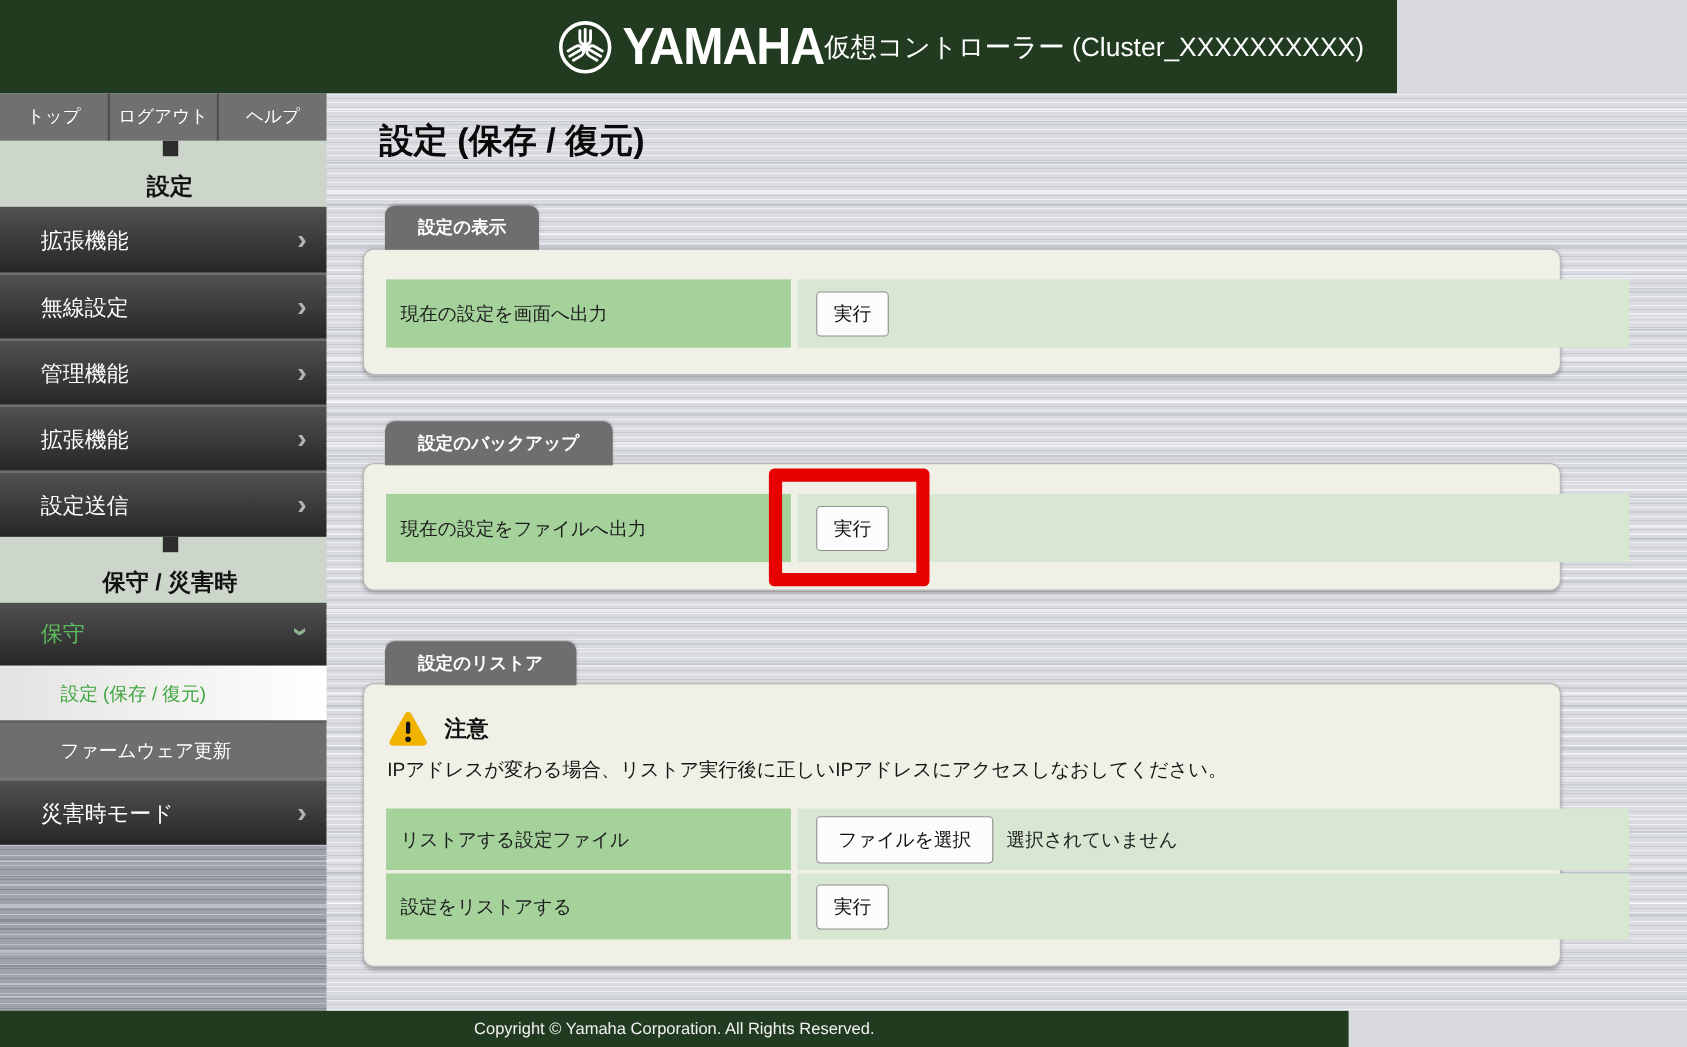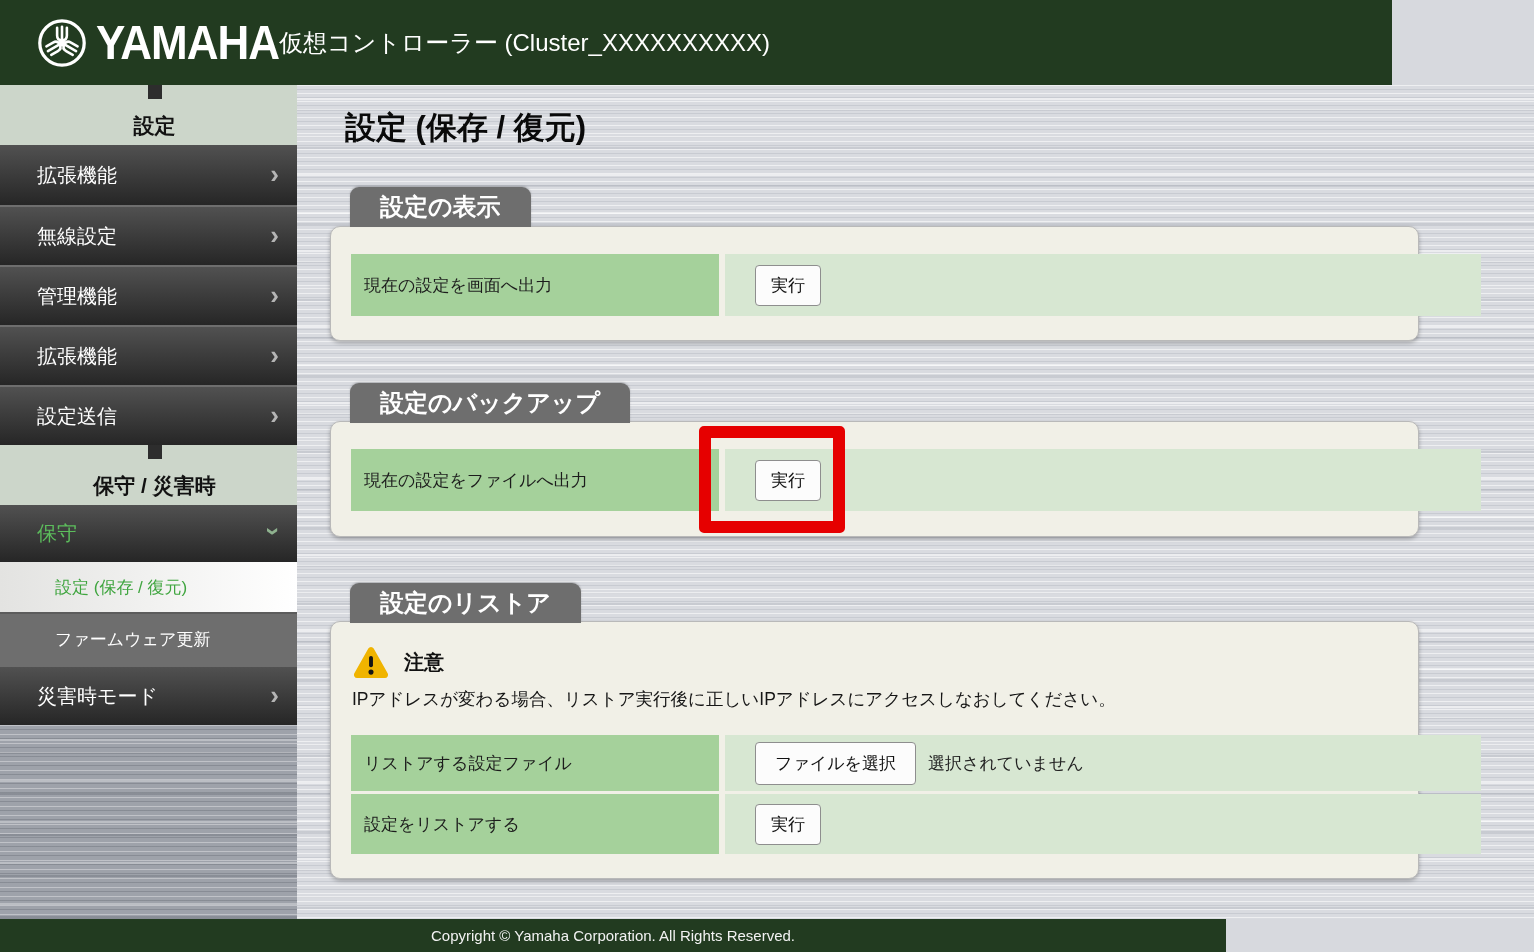--- a/index.html
+++ b/index.html
@@ -5,22 +5,22 @@
   * { margin:0; padding:0; box-sizing:border-box; }
   html,body { width:1534px; height:952px; }
   body {
     position:relative; overflow:hidden;
     font-family:"Liberation Sans","DejaVu Sans",sans-serif;
     background:#d7d9de;
   }
 
   
   .header {
-    position:absolute; left:0; top:0; width:1392px; height:85px;
-    background:#223b20; display:flex; align-items:center; justify-content:flex-start;
+    position:absolute; left:0; top:0; width:1270px; height:85px;
+    background:#223b20; display:flex; align-items:center; justify-content:flex-end;
     padding:0 30px 0 36px;
   }
   .logo { display:flex; align-items:center; gap:8px; }
   .logo-word {
     color:#fff; font-weight:bold; font-size:44px; letter-spacing:-1px;
     transform:scaleY(1.08); line-height:1;
   }
   .header-title { color:#fff; font-size:24px; }
 
   
@@ -84,21 +84,21 @@
     position:absolute; left:297px; top:85px; width:1237px; height:834px;
     background-color:#d9dbe0;
     background-image:
       repeating-linear-gradient(180deg, rgba(255,255,255,.55) 0 1px, transparent 1px 4px, rgba(140,146,158,.22) 4px 5px, transparent 5px 8px),
       repeating-linear-gradient(180deg, transparent 0 13px, rgba(255,255,255,.5) 13px 15px, transparent 15px 24px, rgba(150,155,165,.25) 24px 26px, transparent 26px 38px);
   }
   .page-title { position:absolute; left:48px; top:22px; font-size:31px; font-weight:bold; color:#0a0a0a; }
 
   .sec-tab {
     position:absolute; height:40px; background:#6e6e6e; color:#fff;
-    font-size:24px; font-weight:bold; display:flex; align-items:center;
+    font-size:16px; font-weight:bold; display:flex; align-items:center;
     padding:12px 30px; border-radius:9px 9px 0 0; box-shadow:0 -1px 2px rgba(0,0,0,.2);
     z-index:2;
   }
   .panel {
     position:absolute; left:33px; width:1089px; background:#f1f0e7;
     border:1px solid #b9b9b9; border-radius:10px;
     box-shadow:0 2px 4px rgba(0,0,0,.28); z-index:1;
   }
   .tab1 { left:53px; top:102px; }
   .panel1 { top:141px; height:115px; }
@@ -106,21 +106,21 @@
   .panel2 { top:336px; height:116px; }
   .tab3 { left:53px; top:498px; }
   .panel3 { top:536px; height:258px; }
 
   .row { position:absolute; left:20px; width:1130px; display:flex; gap:6px; }
   .cell-label {
     width:368px; background:#a5d19b; color:#1c1c1c; font-size:17px;
     display:flex; align-items:center; padding-left:13px; flex-shrink:0;
   }
   .cell-action {
-    flex:1; background:#d7e7d2; display:flex; align-items:center; padding-left:30px; gap:12px;
+    flex:1; background:#d7e7d2; display:flex; align-items:center; padding-left:17px; gap:12px;
   }
   .btn {
     background:#fcfcfc; border:1px solid #8e8e8e; border-radius:4px;
     font-size:17px; color:#111; padding:8px 15px; cursor:pointer;
     font-family:inherit;
   }
   .btn-file { padding:9px 19px; }
   .file-status { font-size:17px; color:#222; }
 
   .p-row1 { top:27px; height:62px; }
@@ -158,20 +158,25 @@
             <path d="M19.5 10 L19.5 17 Q19.5 21.5 24 21.5 Q28.5 21.5 28.5 17 L28.5 10"></path>
         </g>
       </g>
     </svg>
     <span class="logo-word">YAMAHA</span>
   </div>
   <div class="header-title">仮想コントローラー (Cluster_XXXXXXXXXX)</div>
 </div>
 
 <div class="sidebar">
+  <div class="nav-tabs">
+    <div class="nav-tab">トップ</div>
+    <div class="nav-tab">ログアウト</div>
+    <div class="nav-tab">ヘルプ</div>
+  </div>
 
   <div class="side-section">
     <span class="bullet"></span>
     <span>設定</span>
   </div>
 
   <div class="side-item first">
     <span>拡張機能</span>
     <span class="chev">›</span>
   </div>

